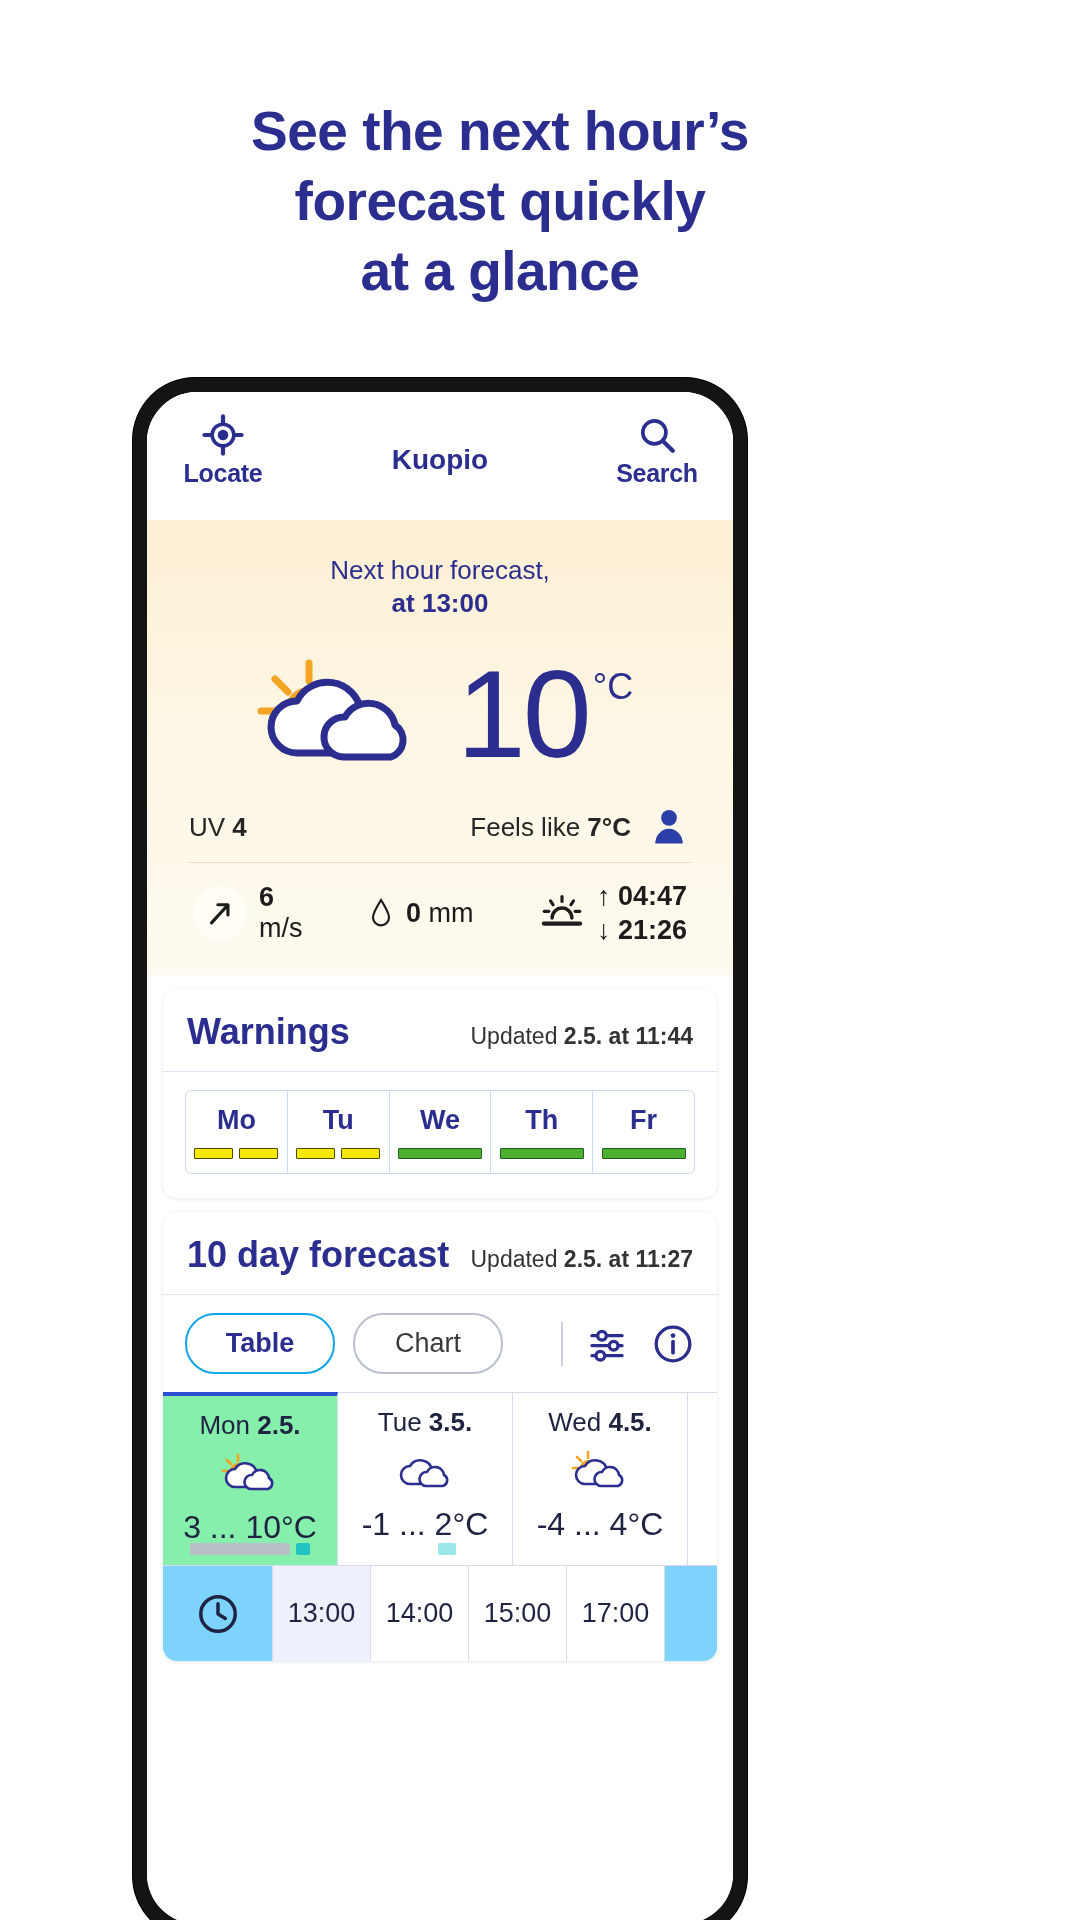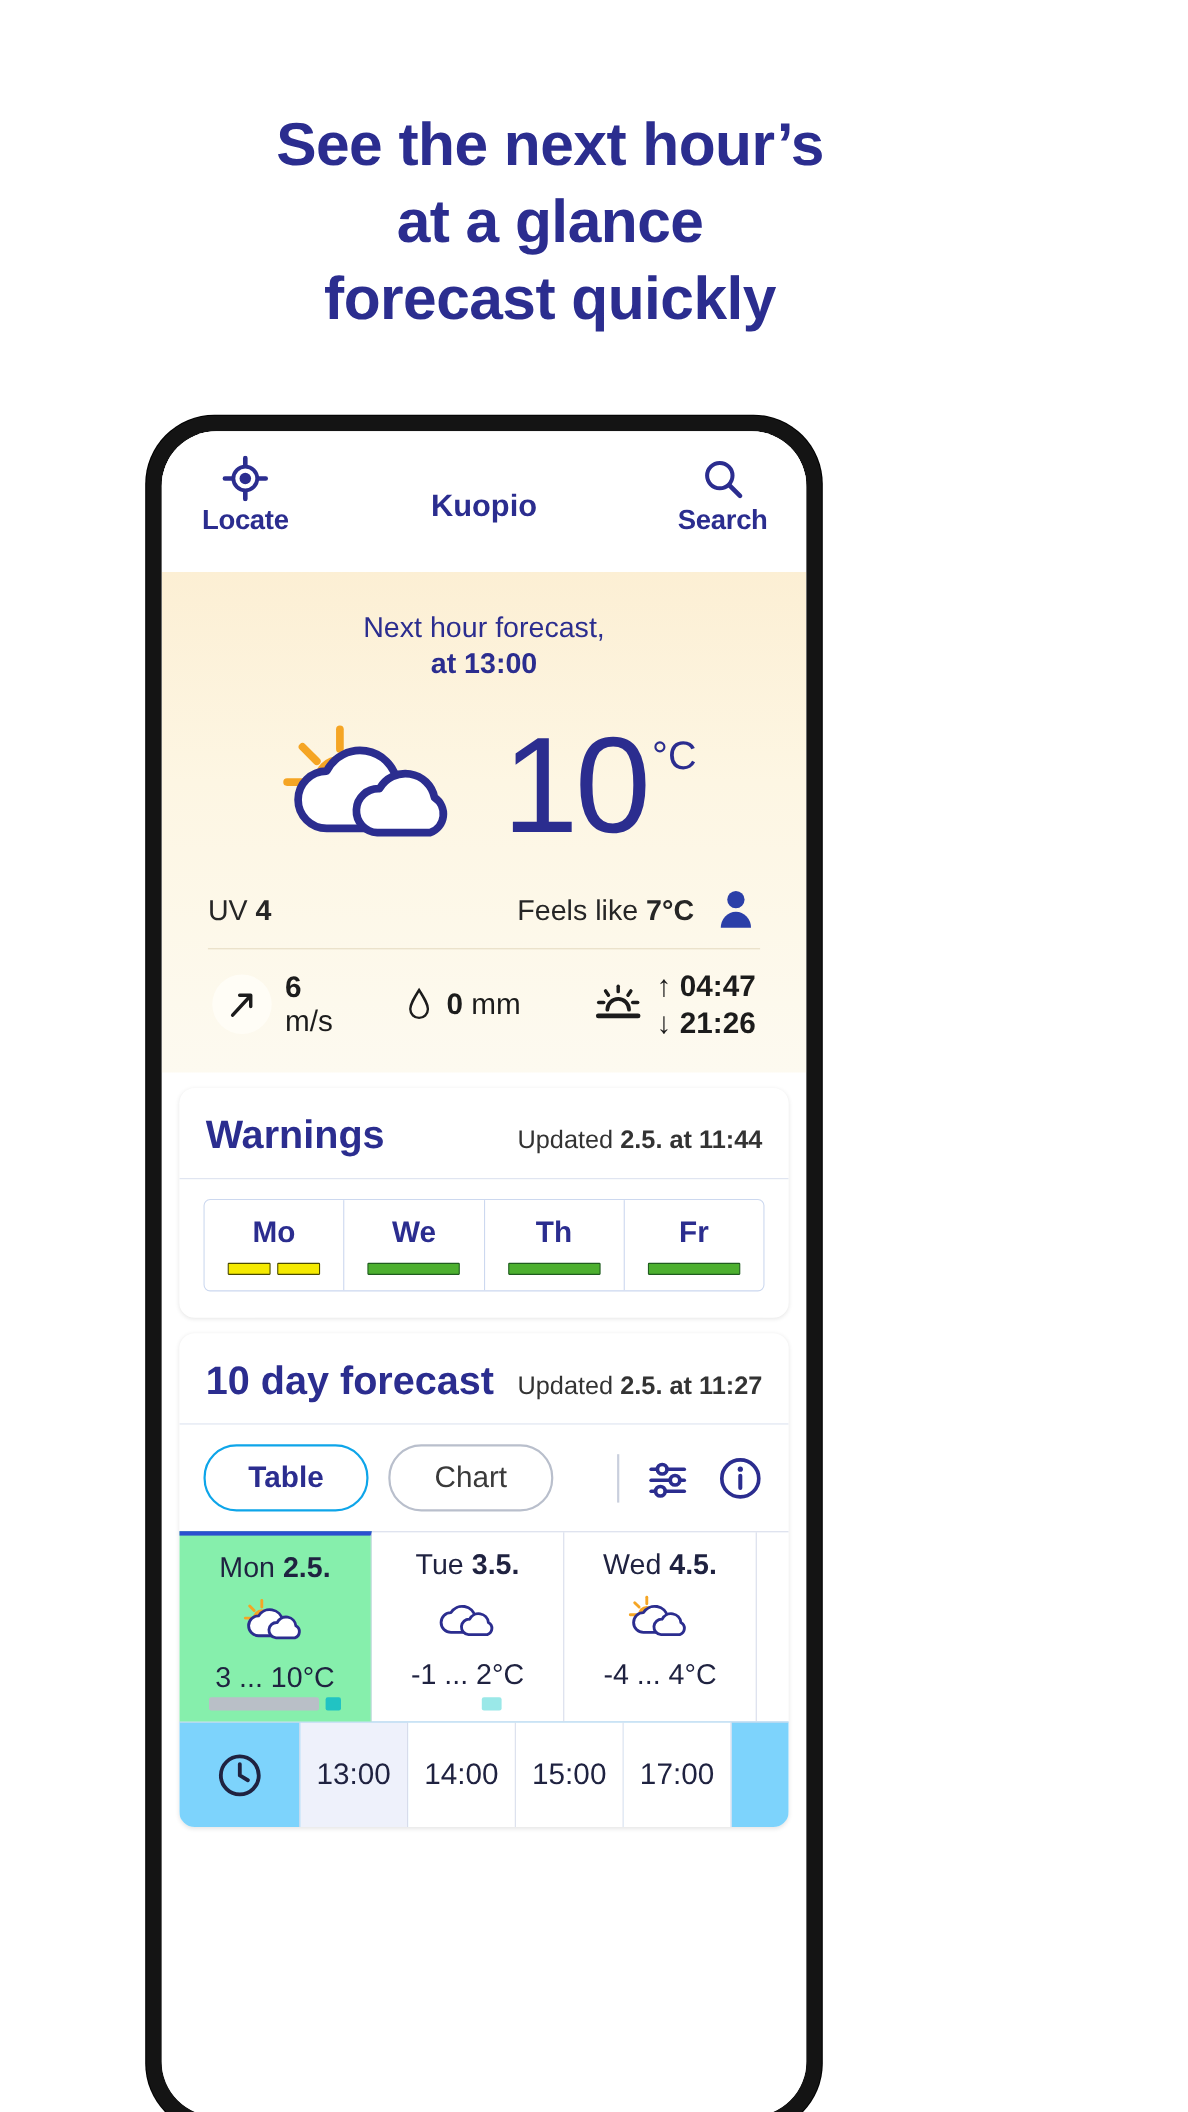--- a/index.html
+++ b/index.html
@@ -211,21 +211,21 @@
     padding:14px 0 0 0;
     display:flex;
     flex-direction:column;
     align-items:center;
     position:relative;
     min-height:172px;
   }
   .fcol.sel { background:#86efac; border-top:4px solid #2b4fd0; margin-top:-1px;}
   .fcol .d-lbl { color:#1f2240; font-size:26px; }
   .fcol .d-lbl b { font-weight:bold; }
-  .fcol .d-temp { color:#1f2240; font-size:26px; margin-top:6px;}
+  .fcol .d-temp { color:#1f2240; font-size:32px; margin-top:6px;}
   .mini-icon { margin:10px 0 4px 0; }
   .tempbar-row { position:absolute; bottom:10px; left:0; width:100%; display:flex; justify-content:center; }
   .tempbar { height:12px; border-radius:2px; }
 
   
   .hours {
     display:flex;
     align-items:stretch;
     border-top:1px solid #d7dceb;
     min-height:96px;
@@ -244,22 +244,22 @@
     color:#1f2240;
     background:#ffffff;
   }
   .hour-cell.hl { background:#eef1fb; }
 </style>
 </head>
 <body>
 
 <div class="headline">
   <div>See the next hour’s</div>
+  <div>forecast quickly</div>
   <div>at a glance</div>
-  <div>forecast quickly</div>
 </div>
 
 <div class="phone">
  <div class="phone-inner">
   <div class="screen">
 
     <div class="navbar">
       <div class="nav-btn">
         <svg width="42" height="42" viewBox="0 0 24 24">
           <circle cx="12" cy="12" r="6.2" fill="none" stroke="#2b2d8f" stroke-width="2"></circle>
@@ -376,20 +376,27 @@
         <span class="card-title">Warnings</span>
         <span class="card-updated">
           <span>Updated</span>
           <b>2.5. at 11:44</b>
         </span>
       </div>
       <div class="card-sep"></div>
       <div class="warn-strip">
         <div class="warn-day">
           <span class="warn-lbl">Mo</span>
+          <span class="warn-bars">
+            <span class="bar w2" style="background:#f5ea00"></span>
+            <span class="bar w2" style="background:#f5ea00"></span>
+          </span>
+        </div>
+        <div class="warn-day">
+          <span class="warn-lbl">Tu</span>
           <span class="warn-bars">
             <span class="bar w2" style="background:#f5ea00"></span>
             <span class="bar w2" style="background:#f5ea00"></span>
           </span>
         </div>
         <div class="warn-day">
           <span class="warn-lbl">We</span>
           <span class="warn-bars">
             <span class="bar w1" style="background:#4caf2f"></span>
           </span>

